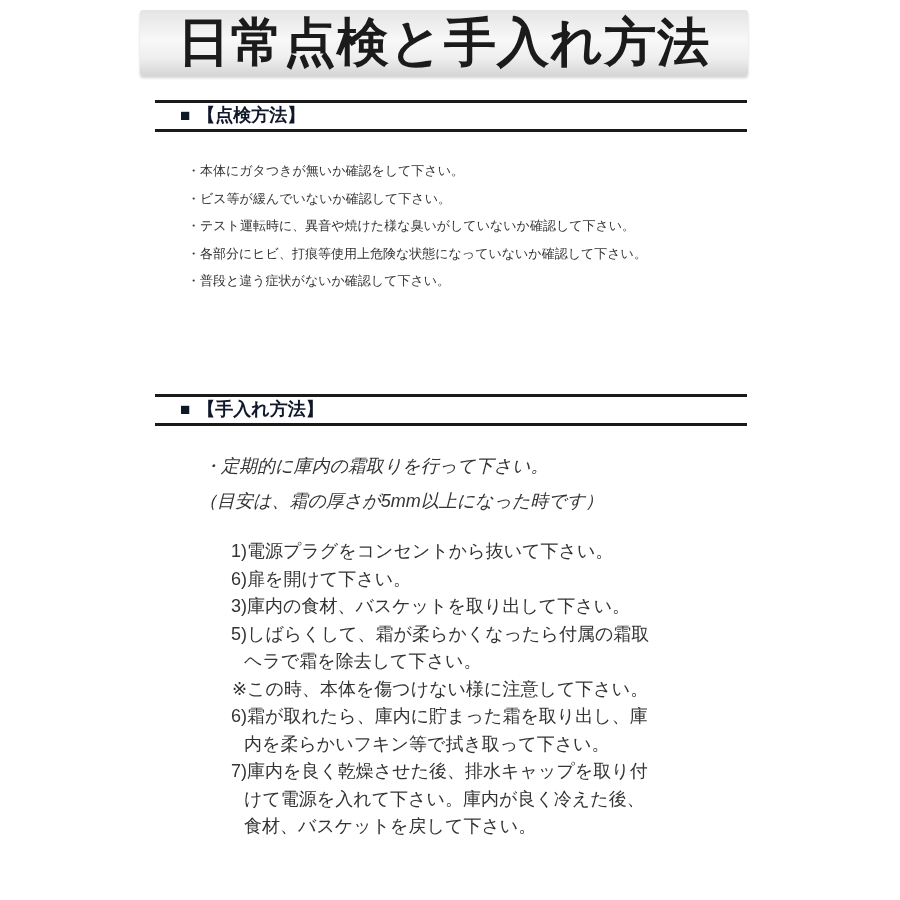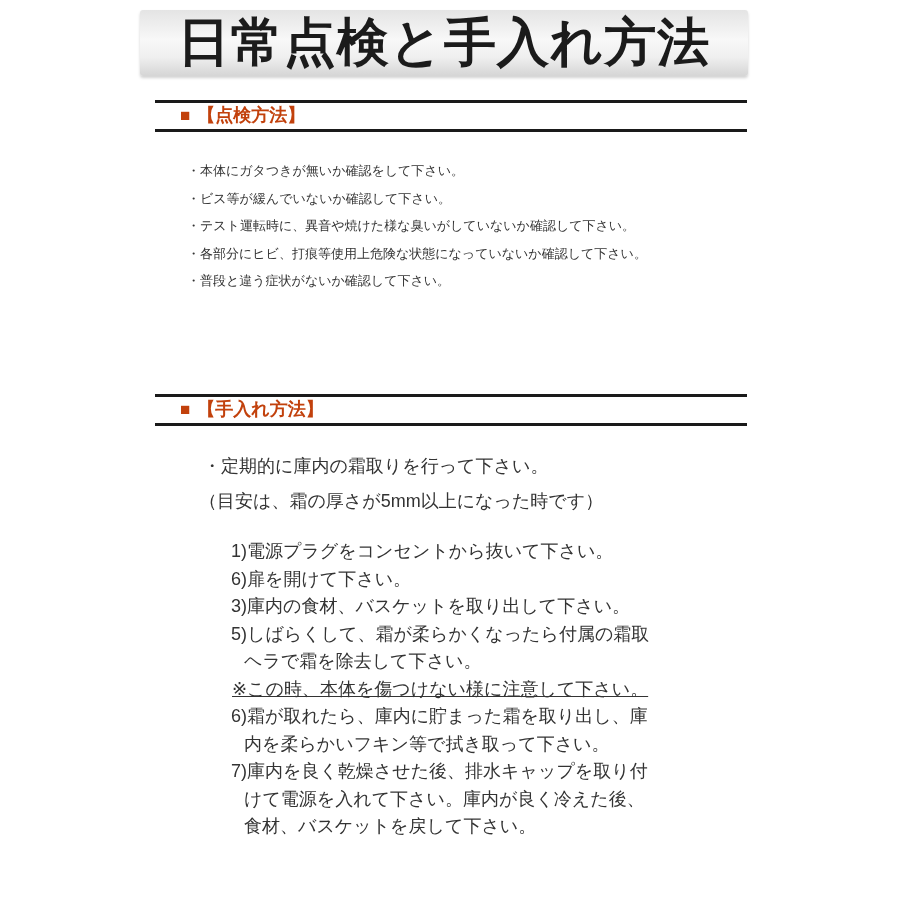--- a/index.html
+++ b/index.html
@@ -33,45 +33,45 @@
   .banner h1{
     margin:0;font-size:52px;font-weight:bold;
     color:var(--title-text);letter-spacing:1px;white-space:nowrap;
   }
   
   .sec-header{
     position:absolute;left:155px;width:592px;box-sizing:border-box;
     border-top:3px solid var(--rule);
     border-bottom:3px solid var(--rule);
     padding:2px 0 3px 25px;
-    font-size:18px;line-height:21px;font-weight:600;color:#c2410c;
+    font-size:18px;line-height:21px;font-weight:600;color:#0f172a;
     white-space:nowrap;
   }
   #sec1{top:100px;}
   #sec2{top:394px;font-family:Liberation Serif, serif;}
   .sec-marker{font-size:17px;margin-right:7px;}
   
   .bullets{
     position:absolute;left:187px;top:157px;width:550px;
     font-size:13px;line-height:27.5px;
   }
   .bullet-item{padding-left:18px;text-indent:-18px;}
   
   .care-intro{
     position:absolute;left:203px;top:452px;width:560px;
-    font-size:18px;line-height:28px;
+    font-size:18px;line-height:28px;font-style:italic;
   }
   .care-note{margin-left:-4px;margin-top:7px;}
   
   .steps{
     position:absolute;left:195px;top:538px;width:460px;
     font-size:18px;line-height:27.5px;
   }
   .step-item{padding-left:13px;text-indent:-13px;margin-left:36px;}
-  .step-note{padding-left:37px;text-decoration:underline;}
+  .step-note{padding-left:37px;}
 </style>
 </head>
 <body>
 
 <div class="page">
 
   <div class="banner">
     <h1>日常点検と手入れ方法</h1>
   </div>
 

